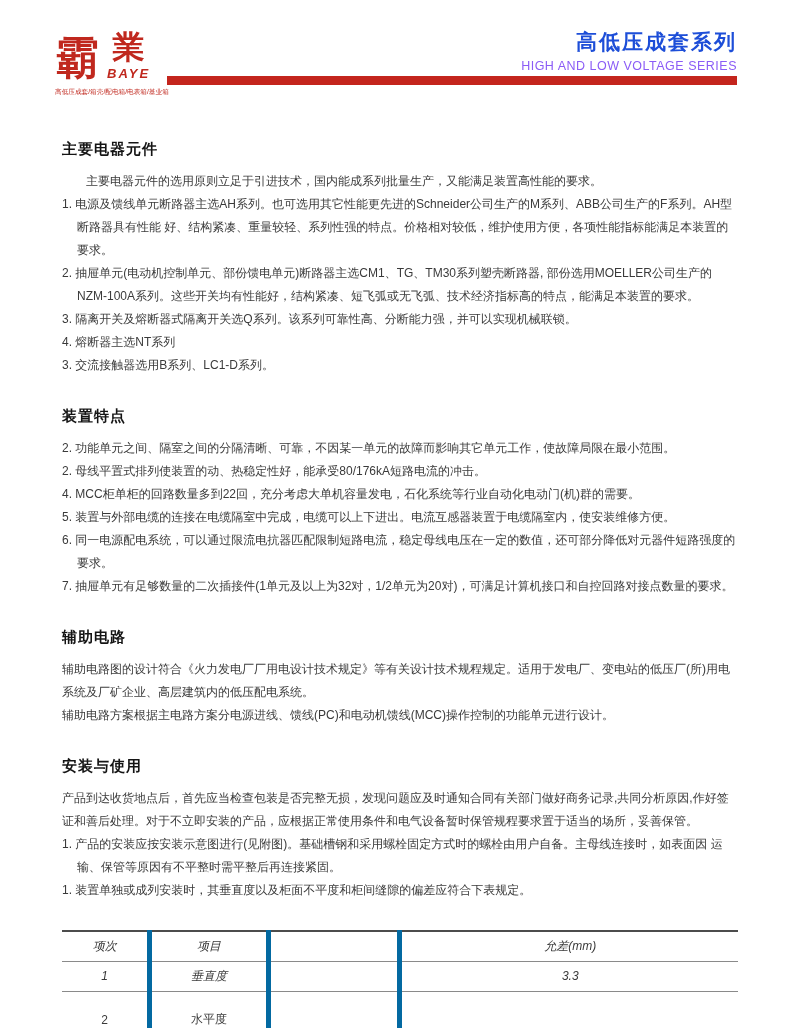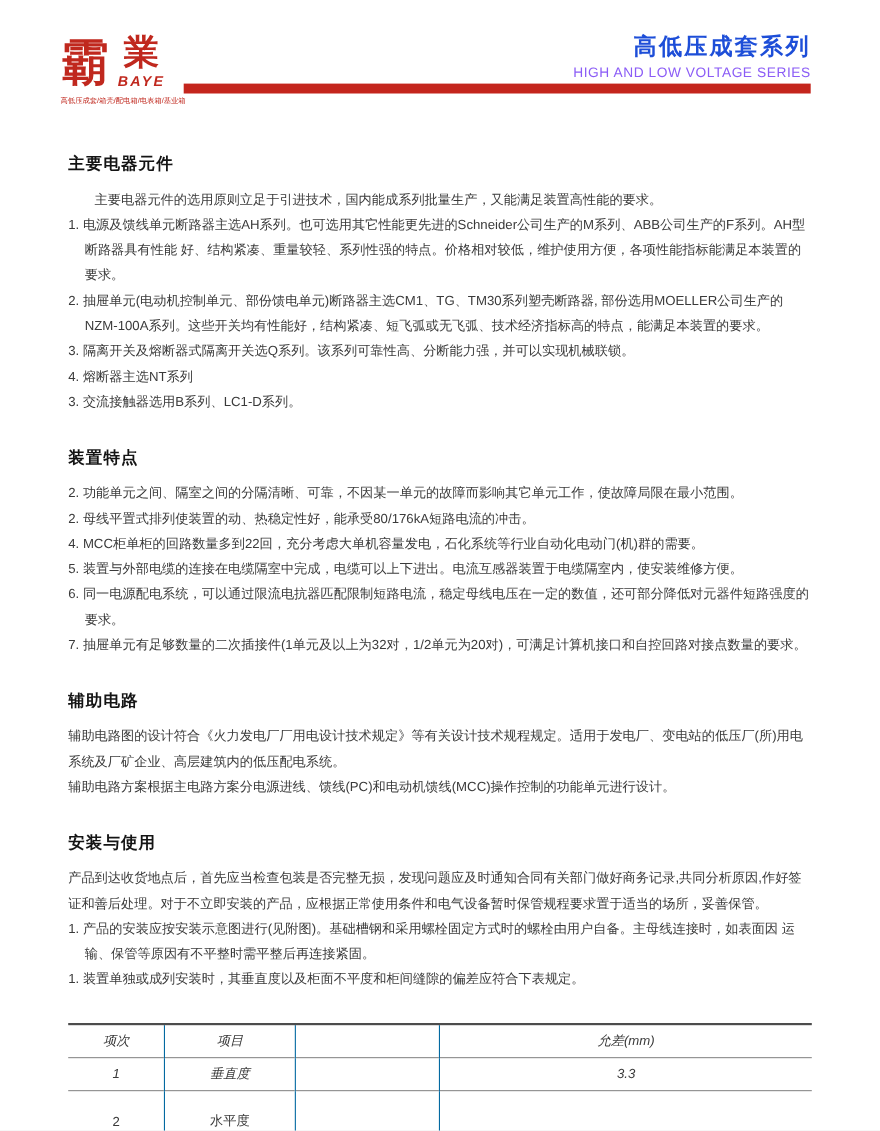--- a/index.html
+++ b/index.html
@@ -30,21 +30,21 @@
   .main { padding:0 62px; }
   .sec-heading { font-size:15px; font-weight:bold; color:#141414; margin:30px 0 11px 0; letter-spacing:1px; }
   .sec-heading.first { margin-top:32px; }
   .para { font-size:12px; line-height:23px; color:#3a3a3a; }
   .para.indent { text-indent:2em; }
   .item { font-size:12px; line-height:23px; color:#3a3a3a; padding-left:15px; text-indent:-15px; }
   
   .tol-table { width:100%; border-collapse:collapse; margin-top:28px; font-size:12px; color:#3a3a3a; border-top:2px solid #4c4c4c; border-bottom:2px solid #4c4c4c; }
   .tol-table td { border-top:1px solid #8a8a8a; text-align:center; vertical-align:middle; padding:4px 6px; }
   .tol-table tr:first-child td { border-top:none; }
-  .tol-table td + td { border-left:1px solid #0369a1; }
+  .tol-table td + td { border-left:5px solid #0369a1; }
   .tol-table .c1 { width:13%; }
   .tol-table .c2 { width:17.5%; }
   .tol-table .c3 { width:19.5%; }
   .tol-table .c4 { width:50%; }
   .row-single td { height:30px;font-style:italic; }
   .row-double td { height:58px; }
 </style>
 </head>
 <body>
 

